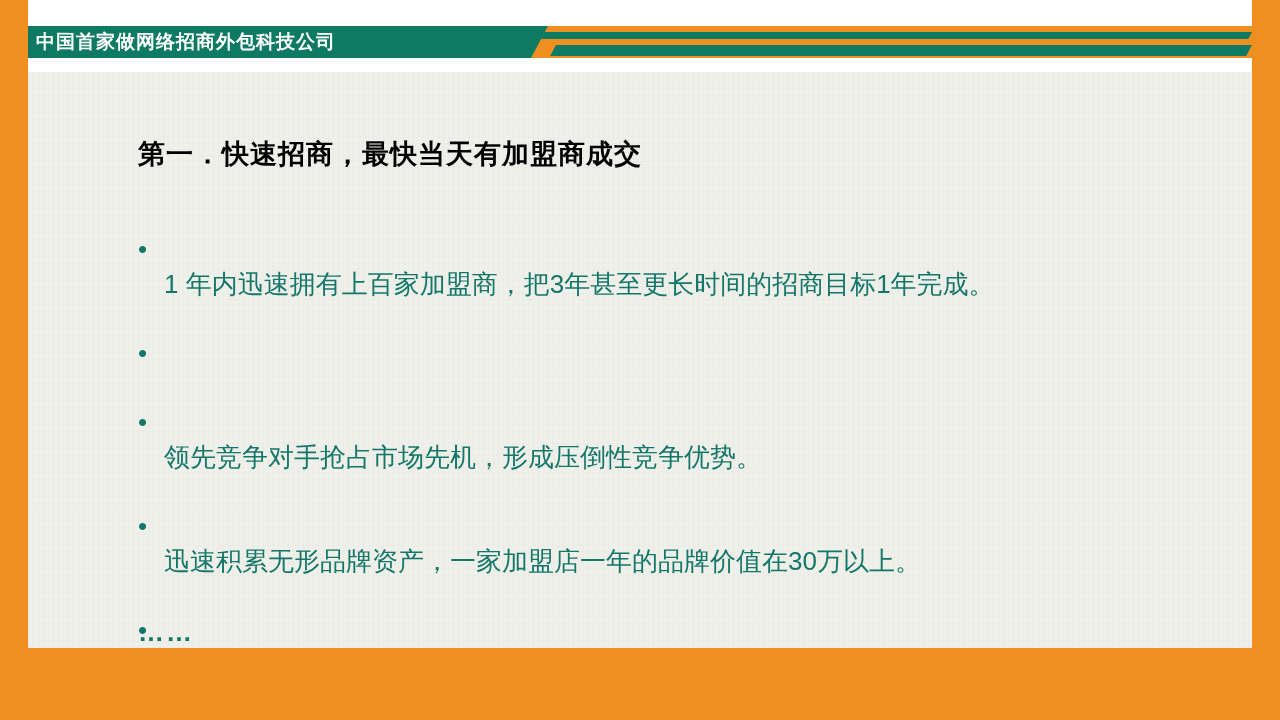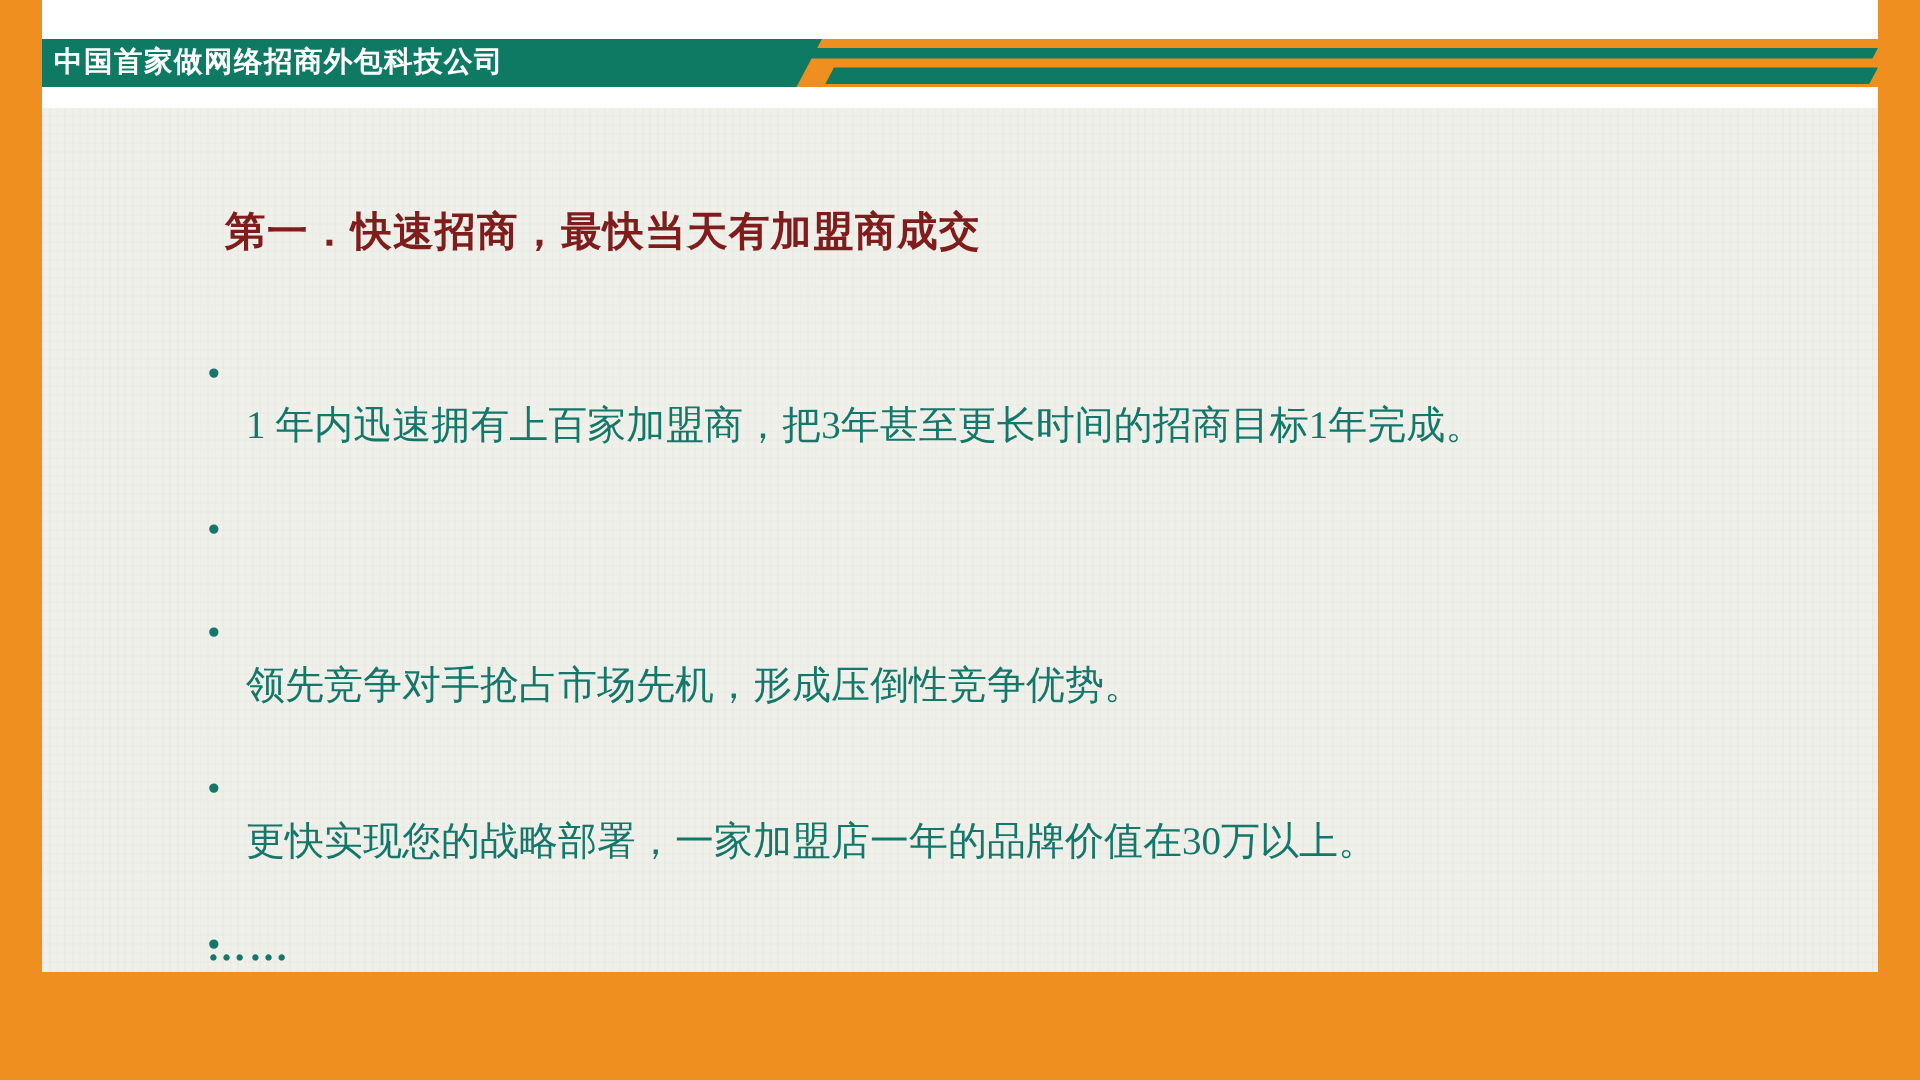--- a/index.html
+++ b/index.html
@@ -6,21 +6,21 @@
     margin: 0;
     padding: 0;
     background: #ffffff;
   }
   .slide {
     position: relative;
     width: 1280px;
     height: 720px;
     overflow: hidden;
     background: #ef8f1f;
-    font-family: Liberation Serif, serif;
+    font-family: Liberation Sans, sans-serif;
   }
   
   .body-panel {
     position: absolute;
     left: 28px;
     top: 72px;
     width: 1224px;
     height: 576px;
     background: #f0f0ea;
     background-image:
@@ -101,26 +101,25 @@
     width: 1224px;
     height: 26px;
     background: #ffffff;
   }
 
   
   .heading {
     position: absolute;
     left: 138px;
     top: 136px;
-    color: #7f1d1d;
+    color: #000000;
     font-size: 27px;
     font-weight: bold;
     letter-spacing: 1px;
     white-space: nowrap;
-    margin-left: 12px;
   }
 
   
   .bullets {
     position: absolute;
     left: 138px;
     top: 232px;
     width: 1080px;
   }
   .bullet-row {
@@ -191,21 +190,21 @@
       <span class="bullet-dot">•</span>
     </div>
 
     <div class="bullet-row">
       <span class="bullet-dot">•</span>
       <span class="bullet-text">领先竞争对手抢占市场先机，形成压倒性竞争优势。</span>
     </div>
 
     <div class="bullet-row">
       <span class="bullet-dot">•</span>
-      <span class="bullet-text">更快实现您的战略部署，一家加盟店一年的品牌价值在30万以上。</span>
+      <span class="bullet-text">迅速积累无形品牌资产，一家加盟店一年的品牌价值在30万以上。</span>
     </div>
 
     <div class="bullet-row">
       <span class="bullet-dot">•</span>
     </div>
 
   </div>
 
   <div class="ellipsis-row">……</div>
 

